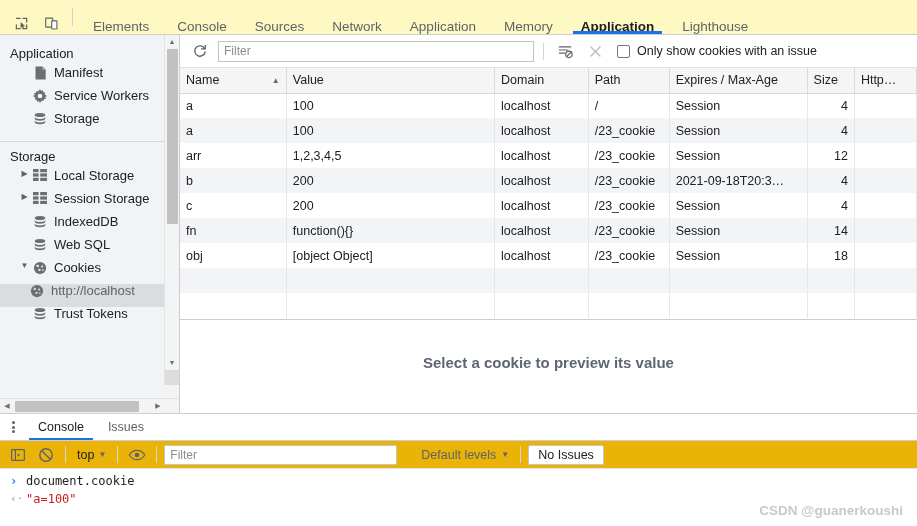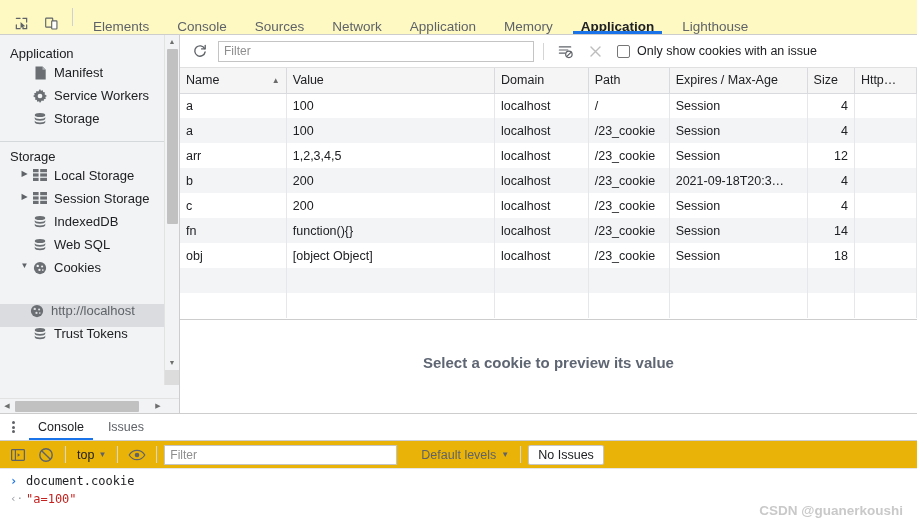--- a/index.html
+++ b/index.html
@@ -102,21 +102,21 @@
   }
   .sb-item {
     display: flex;
     align-items: flex-start;
     height: 23px;
     padding-left: 18px;
     font-size: 13px;
     color: #202124;
     white-space: nowrap;
   }
-  .sb-item.indent2 { padding-left: 28px; margin-top: 20px; }
+  .sb-item.indent2 { padding-left: 28px; }
   .sb-item.selected {
     background: #dadce0;
   }
   .sb-item.selected .sb-label { color: #5f6368; }
   .sb-arrow {
     width: 13px;
     flex: 0 0 13px;
     display: inline-flex;
     align-items: center;
     justify-content: center;

